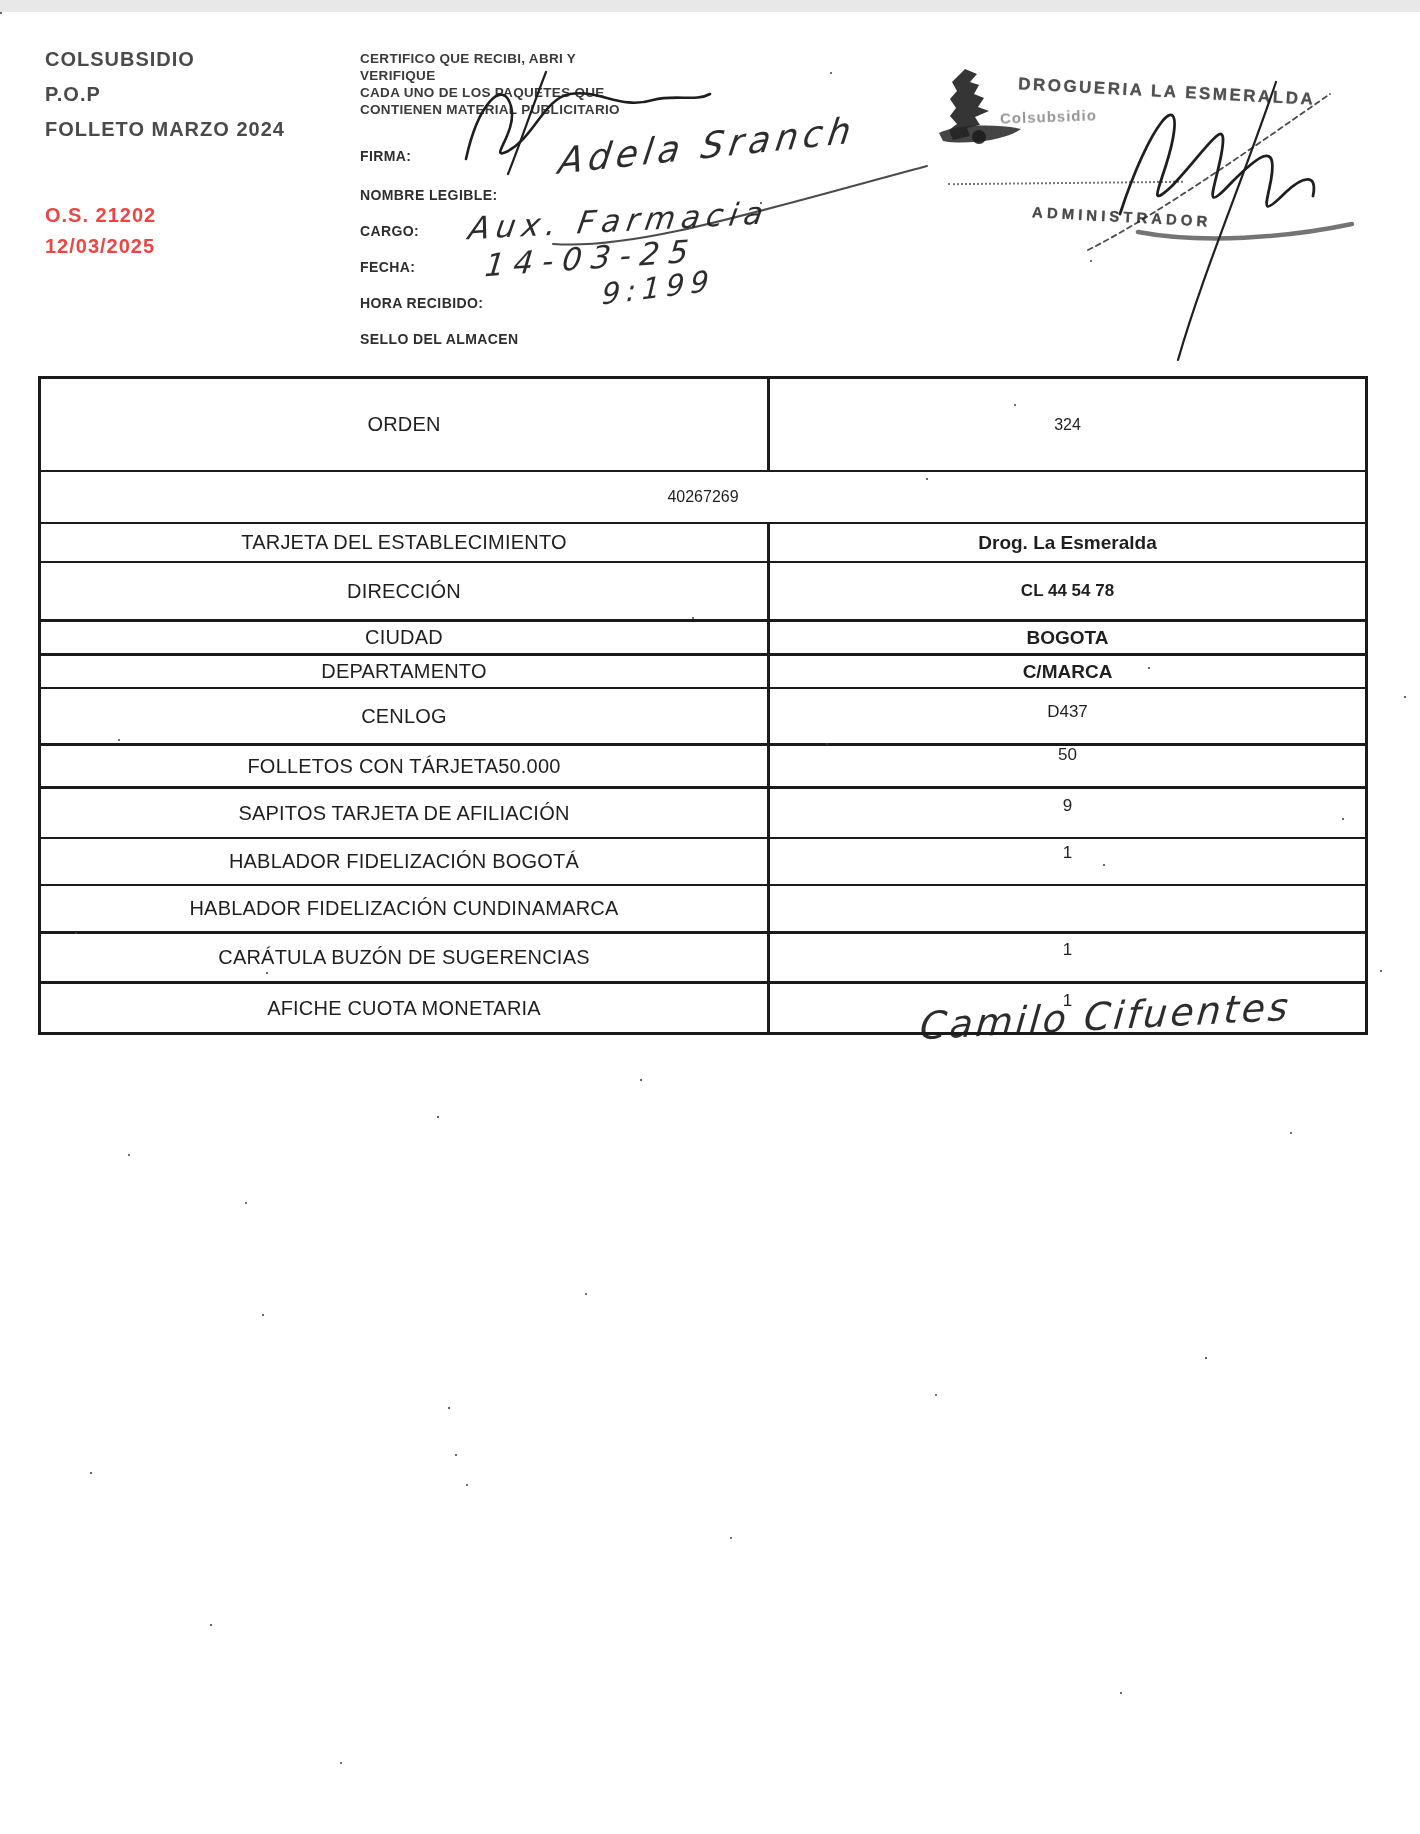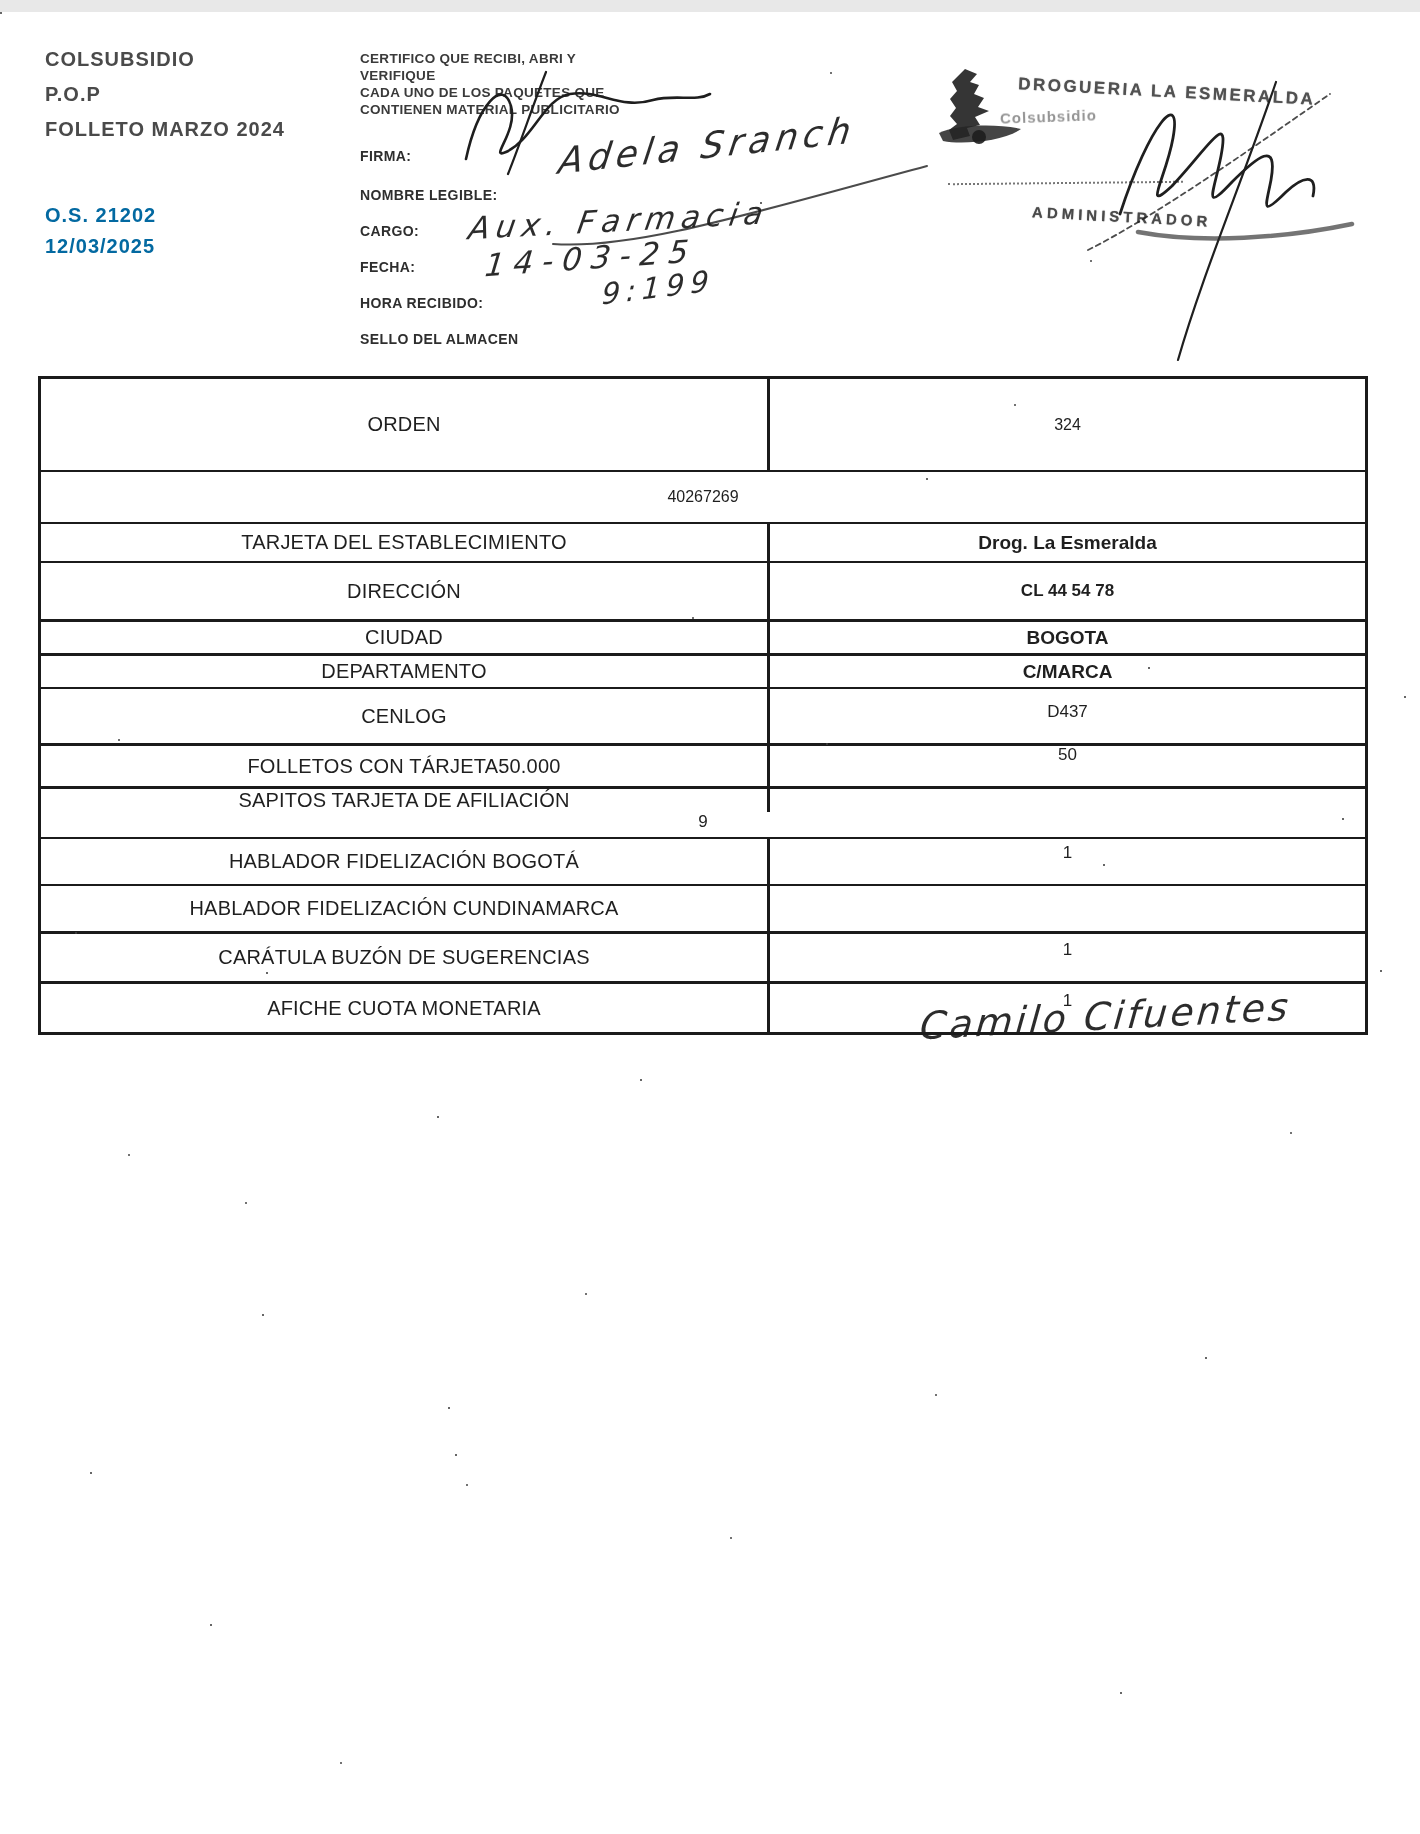--- a/index.html
+++ b/index.html
@@ -5,21 +5,21 @@
   html,body{margin:0;padding:0;background:#e8e8e8;}
   .page{
     position:relative;width:1420px;height:1834px;background:#ffffff;
     overflow:hidden;font-family:"Liberation Sans",sans-serif;color:#1f1f1f;
     margin:12px auto;
   }
   .abs{position:absolute;}
 
   
   .hdr-line{font-weight:700;font-size:20px;letter-spacing:1px;color:#4a4a4a;}
-  .hdr-os{font-weight:700;font-size:20px;letter-spacing:1px;color:#0369a1;}
+  .hdr-os{font-weight:700;font-size:20px;letter-spacing:1px;color:#ef4444;}
 
   
   .cert-line{font-size:13.5px;font-weight:600;color:#3a3a3a;letter-spacing:.3px;line-height:17px;}
   .cert-label{font-size:14px;font-weight:700;color:#2e2e2e;letter-spacing:.4px;}
 
   
   .hand{
     font-family:"DejaVu Sans",sans-serif;font-style:italic;color:#1b1b1b;
     opacity:.92;white-space:nowrap;transform-origin:left top;
   }
@@ -46,21 +46,21 @@
   .t-label{width:726px;border-right:3px solid #1b1b1b;display:flex;
     align-items:center;justify-content:center;font-size:20px;font-weight:500;
     letter-spacing:.2px;text-align:center;}
   .t-value{flex:1;display:flex;align-items:center;justify-content:center;
     font-size:16px;font-weight:500;text-align:center;}
   .t-value.b{font-weight:700;font-size:19px;}
   .t-value.sb{font-weight:600;font-size:17px;}
   .t-value.num{font-size:17px;align-items:flex-end;padding-bottom:21px;}
   .r-orden{height:91px;}  .r-id{height:50px;}    .r-nombre{height:37px;}
   .r-dir{height:56px;}    .r-ciudad{height:31px;}.r-depto{height:31px;}
-  .r-cenlog{height:54px;} .r-foll{height:40px;}  .r-sap{height:48px;flex-direction:column;}
+  .r-cenlog{height:54px;} .r-foll{height:40px;}  .r-sap{height:48px;}
   .r-habbog{height:45px;} .r-habcun{height:45px;}.r-caratula{height:47px;}
   .r-afiche{height:48px;}
 
   
   .specks{width:2px;height:2px;background:#333;opacity:.75;
     box-shadow:75px 920px #444,640px 1067px #333,437px 1104px #333,128px 1142px #444,
       262px 1302px #333,448px 1395px #333,935px 1382px #444,1205px 1345px #333,
       455px 1442px #333,466px 1472px #444,1148px 655px #333,826px 731px #444,
       926px 466px #333,1014px 392px #444,1103px 852px #333,118px 727px #444,
       1342px 806px #333,1290px 1120px #444,210px 1612px #333,730px 1525px #444,

